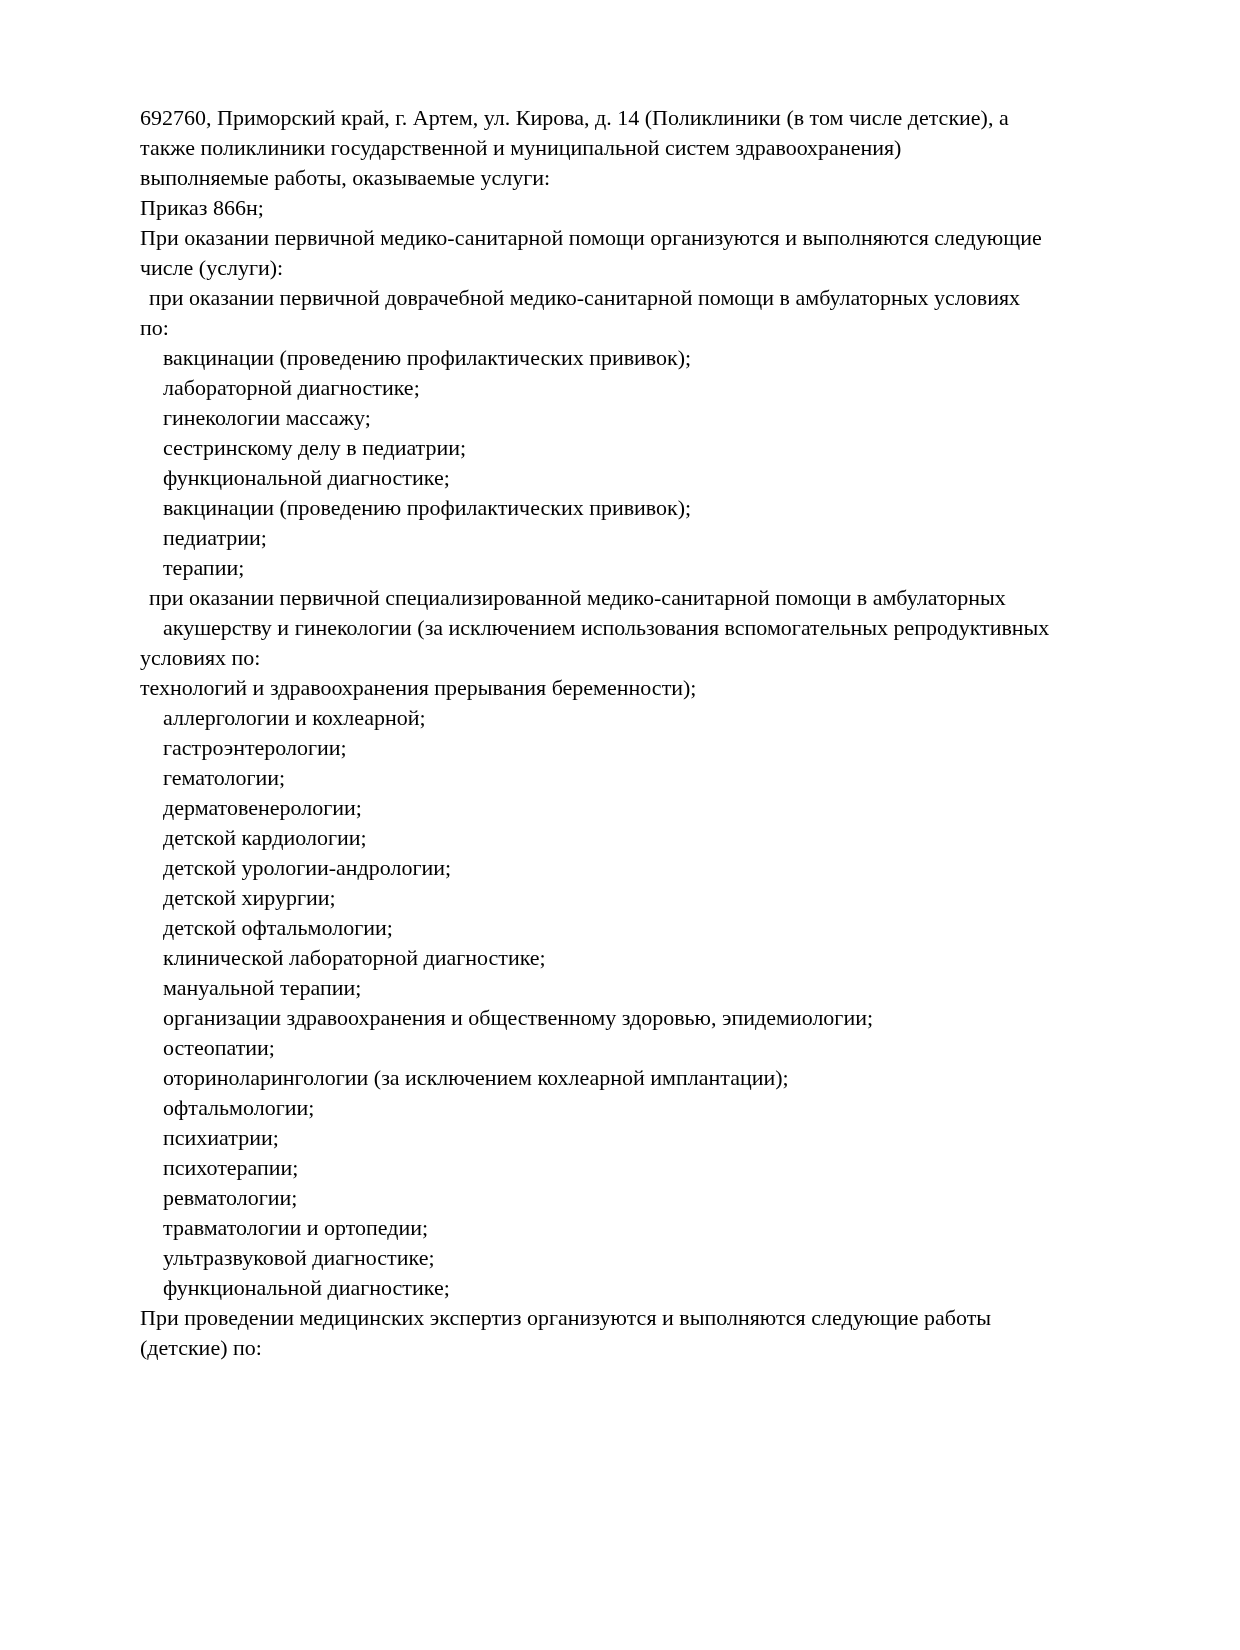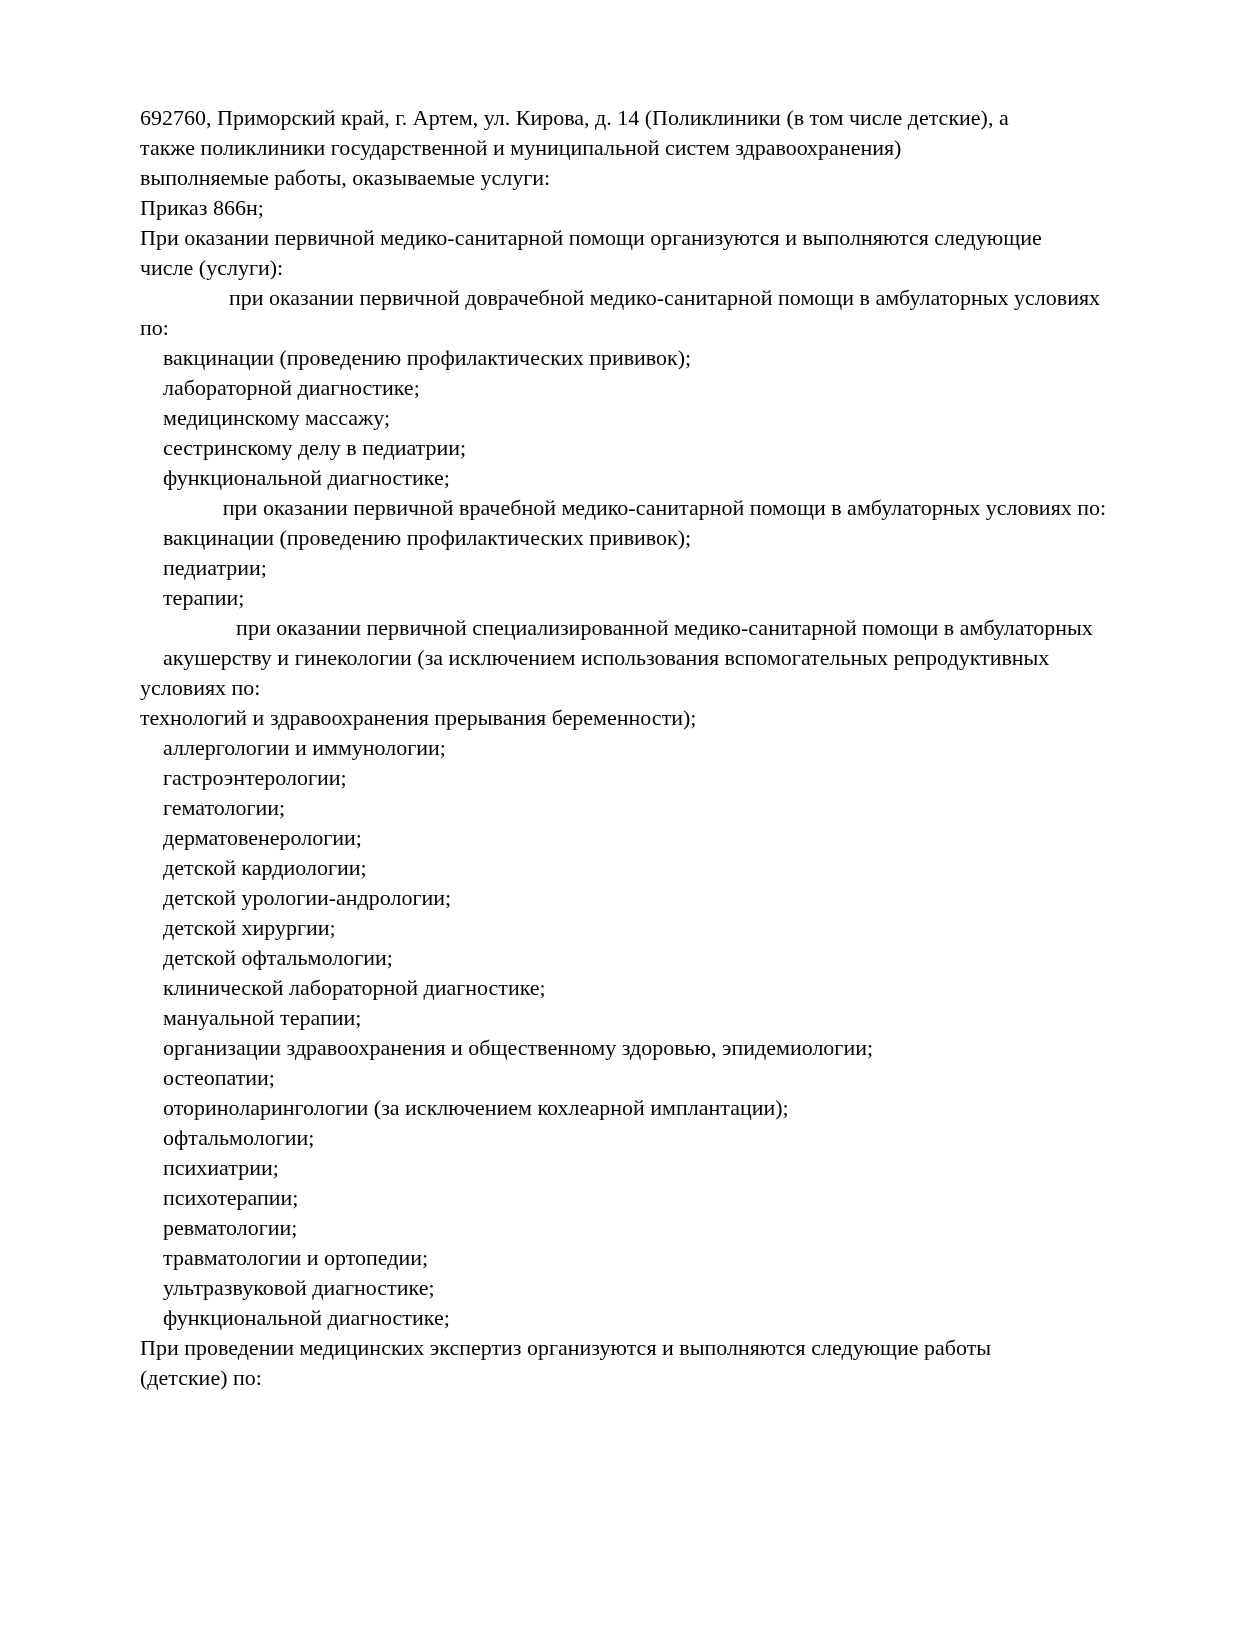--- a/index.html
+++ b/index.html
@@ -21,50 +21,49 @@
     width: 1040px;
     font-family: "Liberation Serif", "DejaVu Serif", serif;
     font-size: 22px;
     line-height: 30px;
     color: #000000;
   }
   .line {
     white-space: pre;
   }
   .indent-0 { padding-left: 0; }
-  .indent-1 { padding-left: 9px; text-align: center; }
+  .indent-1 { padding-left: 9px; }
   .indent-2 { padding-left: 23px; }
 </style>
 </head>
 <body>
 
 <div class="page">
   <div class="text-block">
       <div class="line indent-0">692760, Приморский край, г. Артем, ул. Кирова, д. 14 (Поликлиники (в том числе детские), а</div>
       <div class="line indent-0">также поликлиники государственной и муниципальной систем здравоохранения)</div>
       <div class="line indent-0">выполняемые работы, оказываемые услуги:</div>
       <div class="line indent-0">Приказ 866н;</div>
       <div class="line indent-0">При оказании первичной медико-санитарной помощи организуются и выполняются следующие</div>
       <div class="line indent-0">числе (услуги):</div>
       <div class="line indent-1">при оказании первичной доврачебной медико-санитарной помощи в амбулаторных условиях</div>
       <div class="line indent-0">по:</div>
       <div class="line indent-2">вакцинации (проведению профилактических прививок);</div>
       <div class="line indent-2">лабораторной диагностике;</div>
-      <div class="line indent-2">медицинскому массажу;</div>
+      <div class="line indent-2">гинекологии массажу;</div>
       <div class="line indent-2">сестринскому делу в педиатрии;</div>
       <div class="line indent-2">функциональной диагностике;</div>
-      <div class="line indent-1">при оказании первичной врачебной медико-санитарной помощи в амбулаторных условиях по:</div>
       <div class="line indent-2">вакцинации (проведению профилактических прививок);</div>
       <div class="line indent-2">педиатрии;</div>
       <div class="line indent-2">терапии;</div>
       <div class="line indent-1">при оказании первичной специализированной медико-санитарной помощи в амбулаторных</div>
       <div class="line indent-2">акушерству и гинекологии (за исключением использования вспомогательных репродуктивных</div>
       <div class="line indent-0">условиях по:</div>
       <div class="line indent-0">технологий и здравоохранения прерывания беременности);</div>
-      <div class="line indent-2">аллергологии и иммунологии;</div>
+      <div class="line indent-2">аллергологии и кохлеарной;</div>
       <div class="line indent-2">гастроэнтерологии;</div>
       <div class="line indent-2">гематологии;</div>
       <div class="line indent-2">дерматовенерологии;</div>
       <div class="line indent-2">детской кардиологии;</div>
       <div class="line indent-2">детской урологии-андрологии;</div>
       <div class="line indent-2">детской хирургии;</div>
       <div class="line indent-2">детской офтальмологии;</div>
       <div class="line indent-2">клинической лабораторной диагностике;</div>
       <div class="line indent-2">мануальной терапии;</div>
       <div class="line indent-2">организации здравоохранения и общественному здоровью, эпидемиологии;</div>

